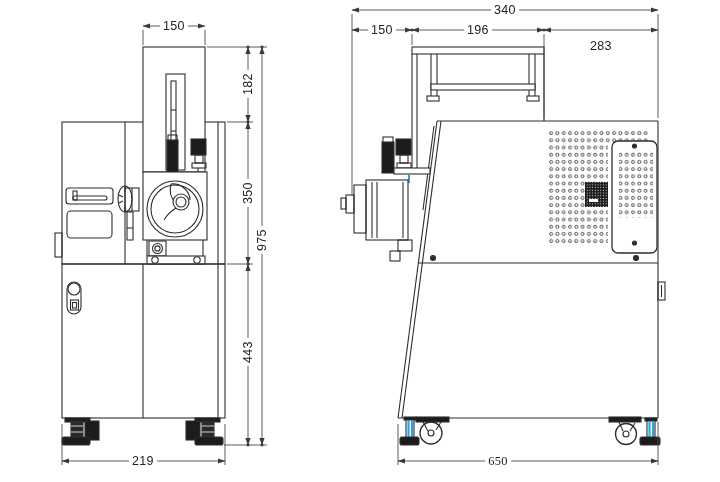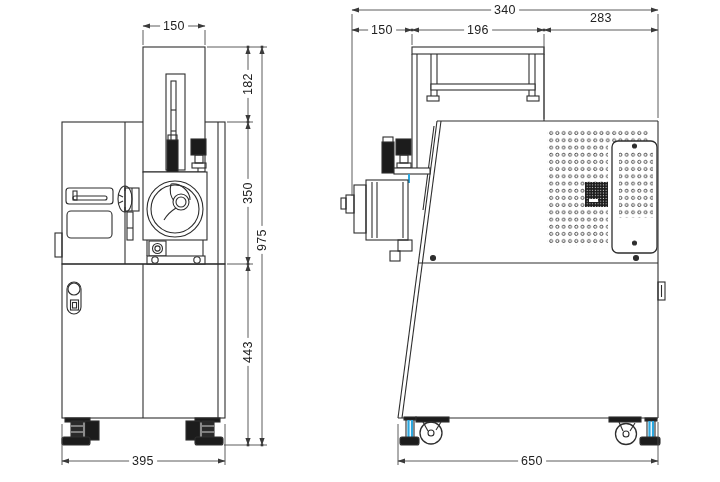--- a/index.html
+++ b/index.html
@@ -251,21 +251,21 @@
       <rect x="542.7" y="28.7" width="2.6" height="2.6"></rect>
     </g>
   </g>
 </svg>
 
 <div class="dim-label" style="left:174px;top:26px;">150</div>
 <div class="dim-label v" style="left:248px;top:84px;">182</div>
 <div class="dim-label v" style="left:248px;top:193px;">350</div>
 <div class="dim-label v" style="left:248px;top:352px;">443</div>
 <div class="dim-label v" style="left:262px;top:240px;">975</div>
-<div class="dim-label" style="left:143px;top:461px;">395</div>
+<div class="dim-label" style="left:143px;top:461px;">219</div>
 
 <div class="dim-label" style="left:505px;top:10px;">340</div>
 <div class="dim-label" style="left:382px;top:30px;">150</div>
 <div class="dim-label" style="left:478px;top:30px;">196</div>
-<div class="dim-label" style="left:601px;top:18px;text-align:center;">283</div>
-<div class="dim-label" style="left:532px;top:461px;">650</div>
+<div class="dim-label" style="left:601px;top:46px;text-align:center;">283</div>
+<div class="dim-label" style="left:498px;top:461px;font-family:Liberation Serif, serif;">650</div>
 
 </div>
 
 </body></html>

